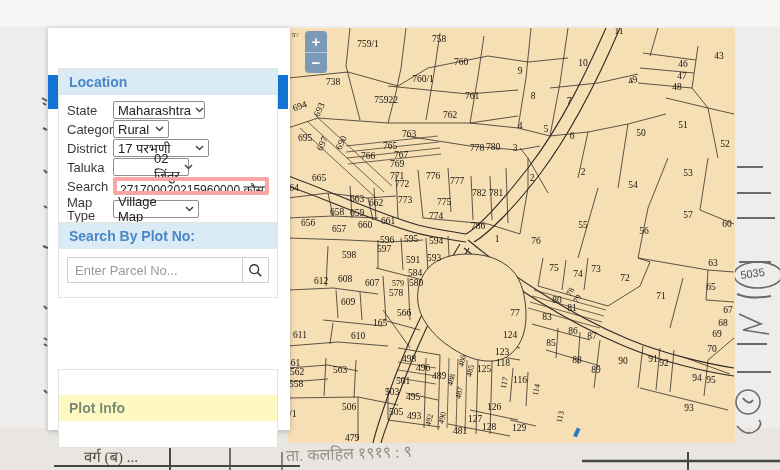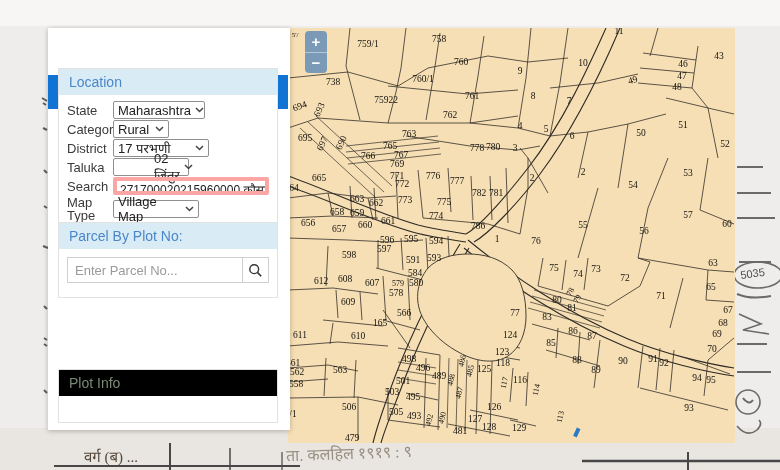--- a/index.html
+++ b/index.html
@@ -11,23 +11,23 @@
 
   
   .panel { position:absolute; left:48px; top:28px; width:242px; height:402px;
            background:#ffffff; box-shadow:0 1px 5px rgba(0,0,0,.25); z-index:5; }
   .home-bar { position:absolute; left:0; top:0; width:240px; height:34px; background:#1173d4;
               color:#fff; display:flex; align-items:center; padding:0 12px;margin-top:47px; }
   .home-title { font-size:16px; font-weight:bold; letter-spacing:.3px; }
   .collapse-btn { margin-left:auto; color:#fff; font-size:11px; cursor:pointer; }
 
   .section { position:absolute; left:10px; width:220px; border:1px solid #e2e2e2; background:#fff; }
-  .sec-head { padding:5px 10px; font-size:14px; }
+  .sec-head { padding:5px 10px; font-size:14px;font-weight:bold; }
   .head-blue { background:#d9ecf6; color:#4a86c8; }
-  .head-green { background:#000000; color:#7a8a74; }
+  .head-green { background:#fef9c3; color:#7a8a74;margin-top:25px; }
 
   .loc-body { padding:5px 8px 6px 8px; }
   .frow { display:flex; align-items:center; margin:1px 0; }
   .flabel { width:46px; font-size:13px; color:#3a3a3a; line-height:13px; flex:none; }
   .selbox { display:flex; align-items:center; justify-content:space-between;
             border:1px solid #8f8f8f; border-radius:2px; background:#fff;
             font-size:13px; color:#222; padding:0 4px; height:18px; }
   .selbox svg { flex:none; margin-left:4px; }
   .villagebox { border:4px solid #fca5a5; border-radius:2px; font-size:12px; color:#222;
                 padding:0 3px; height:18px; width:170px; white-space:nowrap; overflow:hidden; }
@@ -353,21 +353,21 @@
           <span>Village Map</span>
           <svg width="9" height="6">
               <path d="M1,1 L4.5,4.5 L8,1" stroke="#444" fill="none" stroke-width="1.5"></path>
             </svg>
         </div>
       </div>
     </div>
   </div>
 
   <div class="section" style="top:194px;">
-    <div class="sec-head head-blue">Parcel By Plot No:</div>
+    <div class="sec-head head-blue">Search By Plot No:</div>
     <div class="search-body">
       <input class="search-input" type="text" placeholder="Enter Parcel No..." style="">
       <div class="search-btn">
         <svg width="15" height="15">
           <circle cx="6.2" cy="6.2" r="4.4" stroke="#333" fill="none" stroke-width="1.4"></circle>
           <path d="M9.6,9.6 L13.2,13.2" stroke="#333" stroke-width="1.6"></path>
         </svg>
       </div>
     </div>
   </div>

